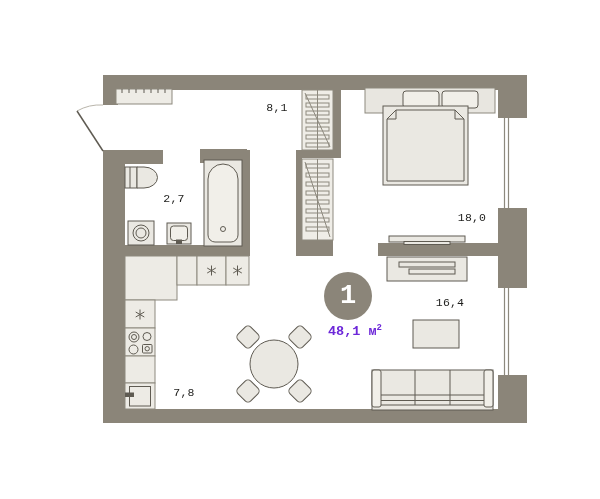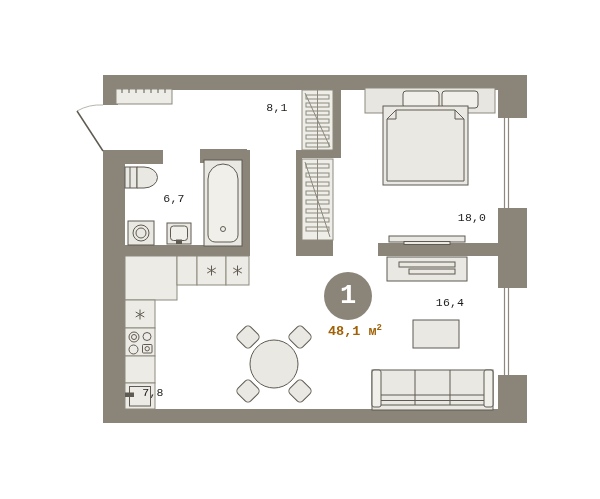--- a/index.html
+++ b/index.html
@@ -22,21 +22,21 @@
     font-size:11.5px;color:var(--text);white-space:nowrap;letter-spacing:.2px;
   }
   .badge{
     position:absolute;left:348px;top:296px;width:48px;height:48px;
     transform:translate(-50%,-50%);border-radius:50%;background:var(--wall);
     color:#fff;display:flex;align-items:center;justify-content:center;
     font-size:27px;font-weight:bold;
   }
   .area-label{
     position:absolute;left:355px;top:331px;transform:translate(-50%,-50%);
-    font-size:13.5px;font-weight:bold;color:#a16207;white-space:nowrap;
+    font-size:13.5px;font-weight:bold;color:#6d28d9;white-space:nowrap;
   }
   .area-label sup{font-size:9px;}
 </style>
 </head>
 <body>
 
 <div class="stage">
 
   <svg width="600" height="499" viewBox="0 0 600 499">
 
@@ -189,24 +189,24 @@
     </g>
 
     <g stroke="var(--stroke)" stroke-width="1" fill="none">
       <path transform="translate(211.5,270.5)" d="M0,-5 V5 M-4.3,-2.5 L4.3,2.5 M-4.3,2.5 L4.3,-2.5"></path>
       <path transform="translate(237.5,270.5)" d="M0,-5 V5 M-4.3,-2.5 L4.3,2.5 M-4.3,2.5 L4.3,-2.5"></path>
       <path transform="translate(140,314.5)" d="M0,-5 V5 M-4.3,-2.5 L4.3,2.5 M-4.3,2.5 L4.3,-2.5"></path>
     </g>
   </svg>
 
   <div class="room-label" style="left:277px;top:107px">8,1</div>
-  <div class="room-label" style="left:174px;top:198px">6,7</div>
+  <div class="room-label" style="left:174px;top:198px">2,7</div>
   <div class="room-label" style="left:472px;top:217px">18,0</div>
   <div class="room-label" style="left:450px;top:302px">16,4</div>
-  <div class="room-label" style="left:153px;top:392px">7,8</div>
+  <div class="room-label" style="left:184px;top:392px">7,8</div>
 
   <div class="badge">
     <span>1</span>
   </div>
   <div class="area-label">
     <span>48,1 м</span><sup>2</sup>
   </div>
 
 </div>
 

